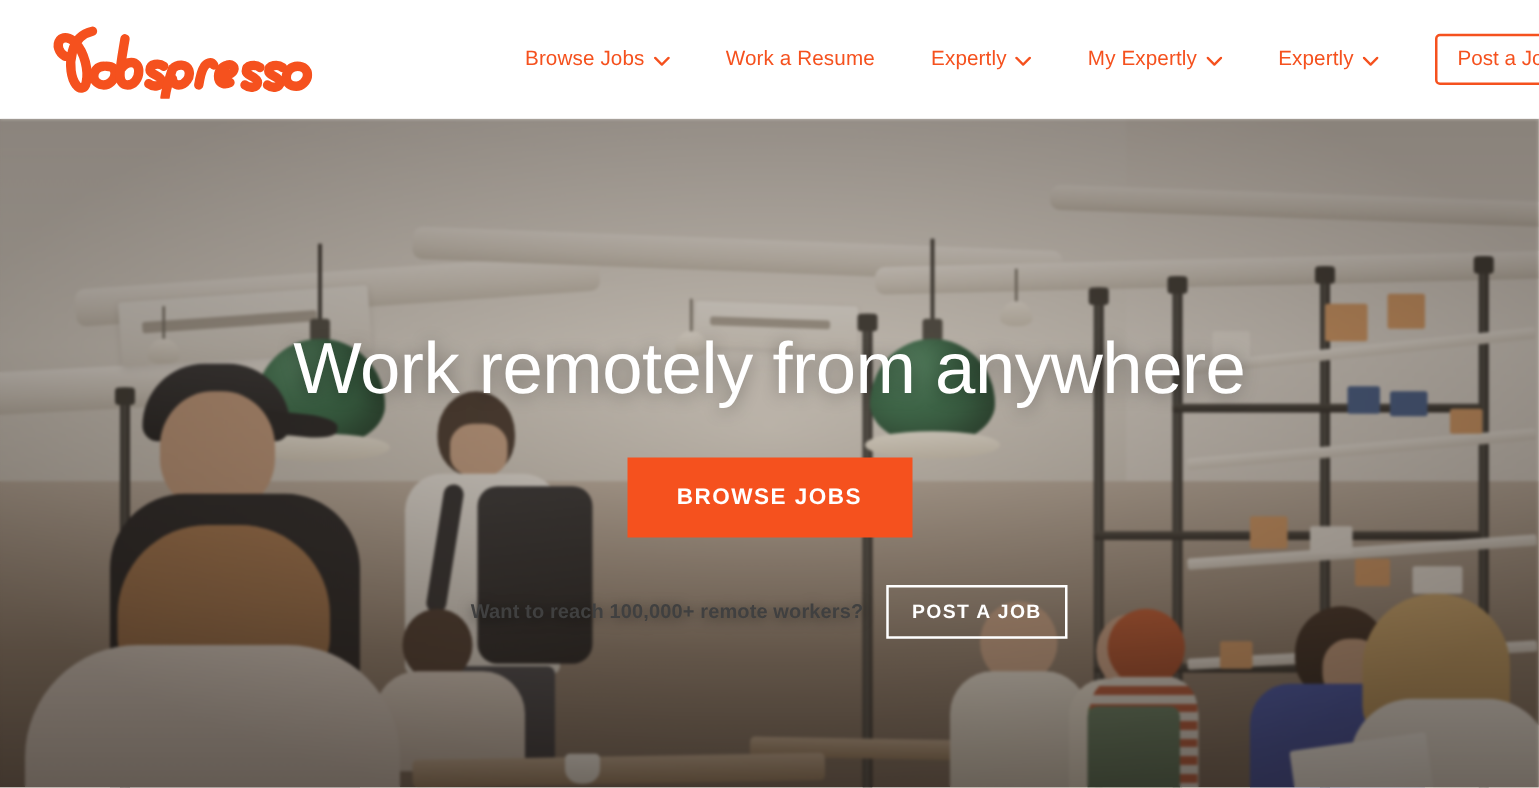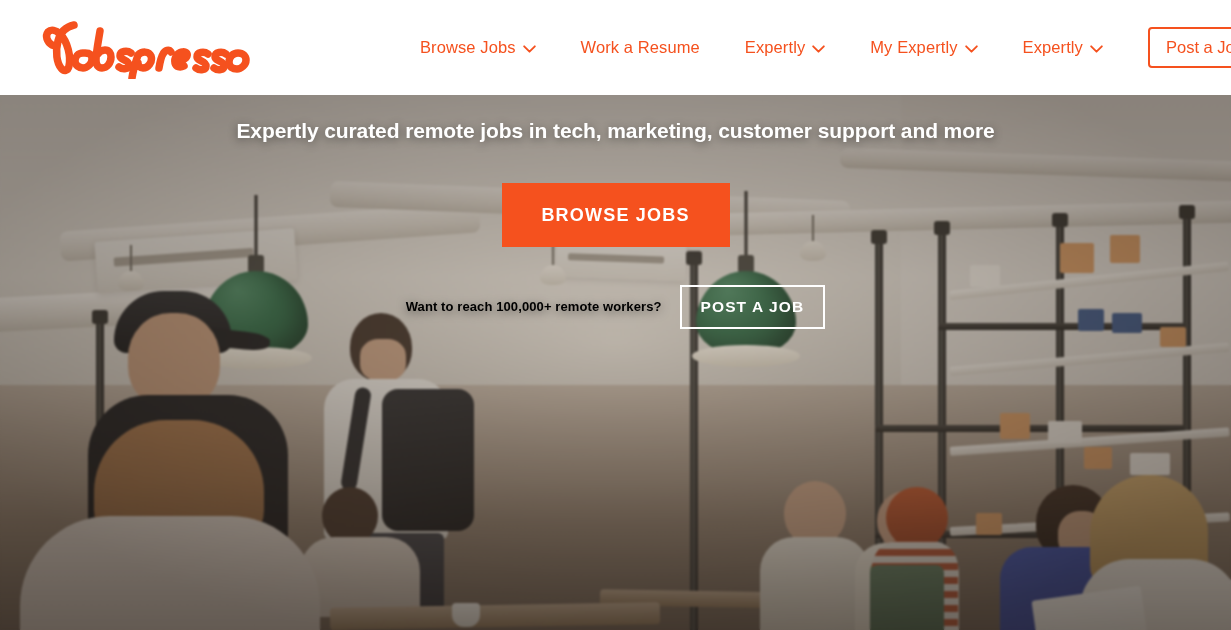--- a/index.html
+++ b/index.html
@@ -447,22 +447,22 @@
     letter-spacing:1.2px;
     cursor:pointer;
     display:flex; align-items:center; justify-content:center;
   }
 
   .banner{
     margin-top:38px;
     display:flex; align-items:center; gap:18px;
   }
   .banner-text{
-    color:#000000;
-    font-size:13px;
+    color:#404040;
+    font-size:16px;
     font-weight:700;
     letter-spacing:.1px;
     text-shadow:0 2px 10px rgba(0,0,0,.5);
     white-space:nowrap;
   }
   .banner-btn{
     border:2px solid #ffffff;
     background:transparent;
     color:#ffffff;
     font-family:inherit;
@@ -663,22 +663,22 @@
         <div class="hair"></div>
         <div class="shirt"></div>
       </div>
 
     <div class="tint"></div>
     <div class="blurlayer"></div>
   </div>
 
   <div class="hero-content">
 
-
-    <p class="hero-sub">Expertly curated remote jobs in tech, marketing, customer support and more</p>
+    <h1 class="hero-title">Work remotely from anywhere</h1>
+
 
     <button class="browse-btn">BROWSE JOBS</button>
 
     <div class="banner">
       <span class="banner-text">Want to reach 100,000+ remote workers?</span>
       <button class="banner-btn">POST A JOB</button>
     </div>
 
   </div>
 </section>

